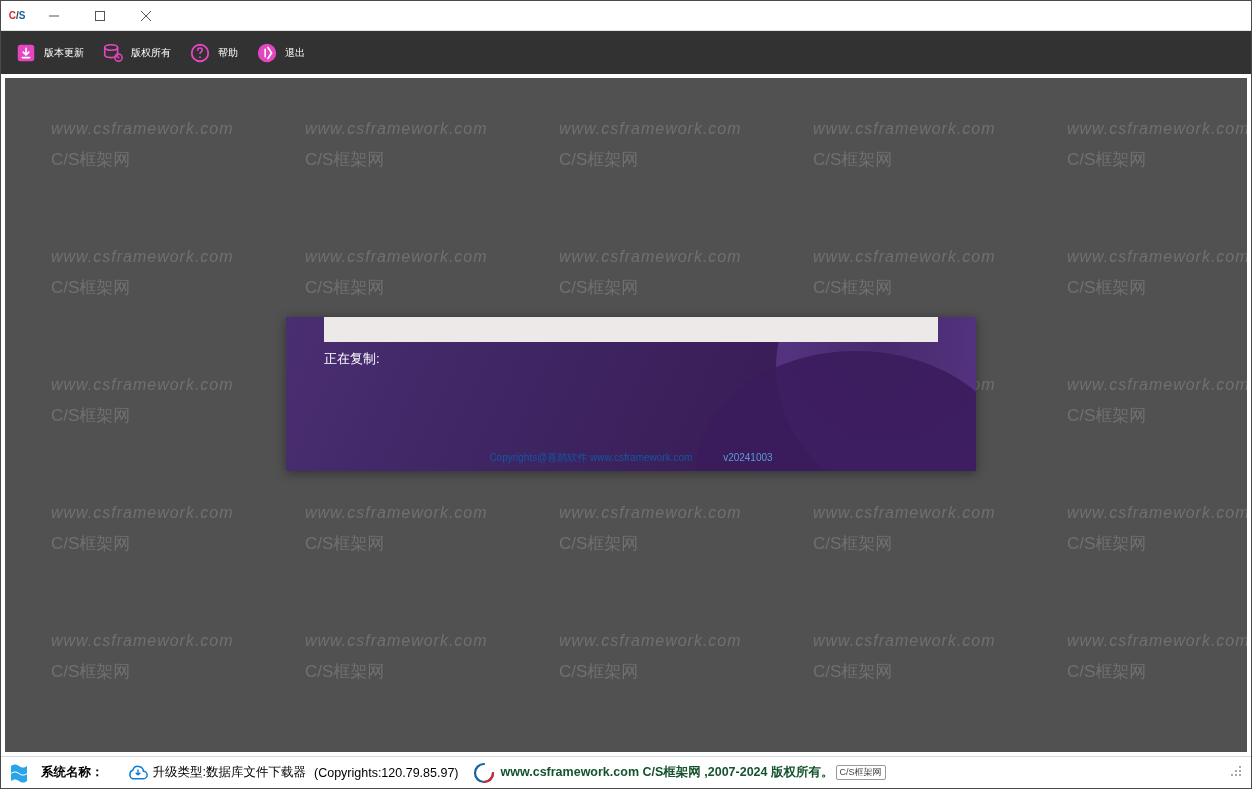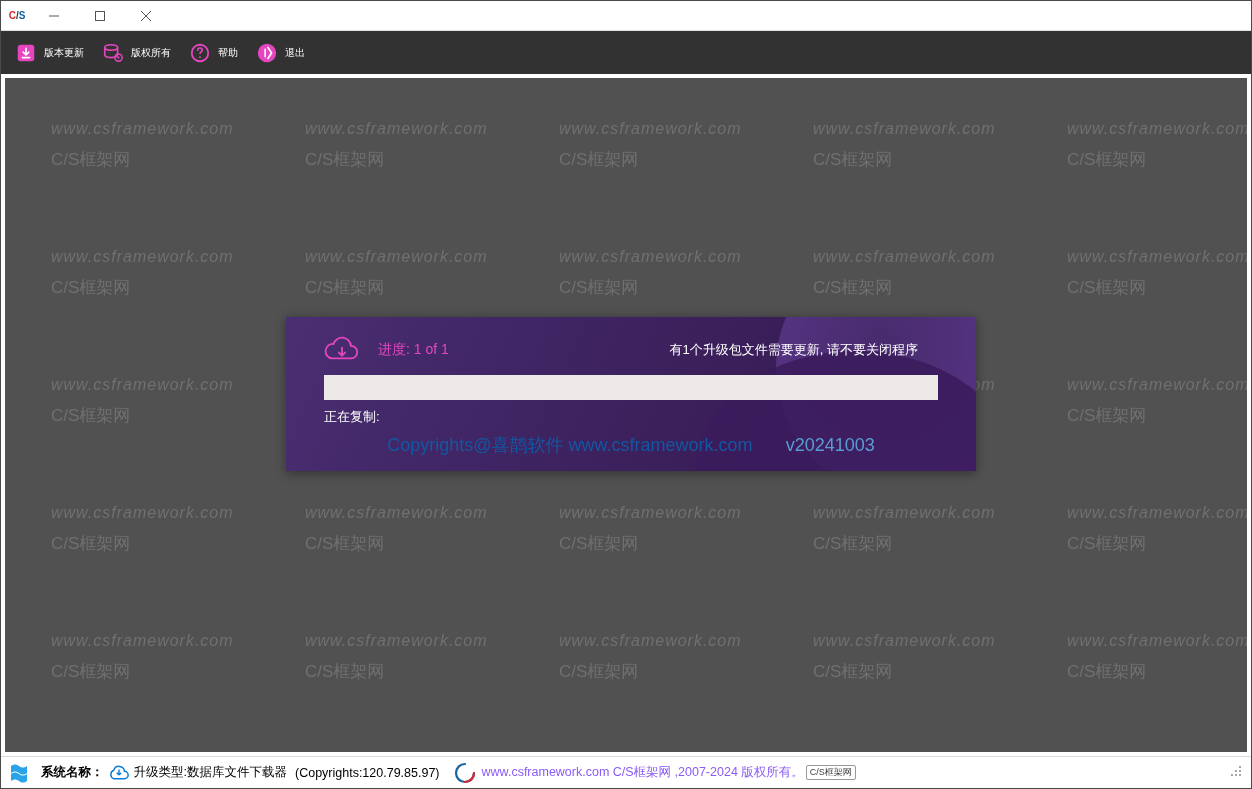--- a/index.html
+++ b/index.html
@@ -26,31 +26,31 @@
     .dialog { position: absolute; left: 281px; top: 239px; width: 690px; height: 154px; background: linear-gradient(115deg, #4a2e72 0%, #3f2563 35%, #33164d 100%); overflow: hidden; box-shadow: 0 2px 10px rgba(0,0,0,.4); }
     .dialog::before { content: ""; position: absolute; right: -60px; top: -80px; width: 260px; height: 260px; border-radius: 50%; background: radial-gradient(circle at 40% 40%, #4a2e72 0%, #6b3fa0 100%); opacity: .85; }
     .dialog::after { content: ""; position: absolute; right: -40px; bottom: -120px; width: 320px; height: 240px; border-radius: 50%; background: #3b1c5c; opacity: .9; }
     .dialog > * { position: relative; z-index: 2; }
     .dialog-row1 { display: flex; align-items: center; padding: 18px 38px 10px; }
     .cloud-icon { width: 36px; height: 30px; color: #e546c0; margin-right: 18px; }
     .progress-label { color: #e546c0; font-size: 14px; }
     .status-msg { color: #fff; font-size: 13px; margin-left: auto; margin-right: 20px; }
     .progressbar { margin: 0 38px; height: 25px; background: #ece9e8; }
     .copying { color: #fff; font-size: 13px; padding: 8px 38px 0; }
-    .dialog-footer { position: absolute; bottom: 14px; left: 0; right: 0; text-align: center; font-size: 18px; }
+    .dialog-footer { position: absolute; bottom: 6px; left: 0; right: 0; text-align: center; font-size: 10px; }
     .copyright { color: #1257a3; display: inline-block; }
     .build { color: #5b9bd5; margin-left: 28px; display: inline-block; }
     
     .statusbar { position: absolute; left: 0; right: 0; bottom: 0; height: 32px; background: #fff; display: flex; align-items: center; padding: 0 8px; font-size: 12.5px; color: #000; border-top: 1px solid #d8d8d8; }
     .sb-flag { width: 26px; height: 22px; margin-right: 6px; }
-    .sb-label { margin-right: 4px; font-weight: bold; }
+    .sb-label { margin-right: 23px; font-weight: bold; }
     .sb-cloud { width: 22px; height: 18px; color: #0b7dd6; margin-right: 4px; }
     .sb-text { margin-right: 8px; }
     .sb-logo { width: 22px; height: 22px; margin: 0 6px; display: inline-flex; align-items: center; justify-content: center; font-size: 11px; font-weight: bold; color: #1464a0; }
-    .sb-link { color: #8b5cf6; }
+    .sb-link { color: #14532d; font-weight: bold; }
     .sb-badge { font-size: 9px; color: #444; margin-left: 2px; border: 1px solid #999; padding: 0 3px; border-radius: 2px; }
     .sb-grip { margin-left: auto; color: #888; }
   </style>
 </head>
 <body>
 
 <div class="titlebar">
   <span class="titlebar-icon">
       <span class="c">C</span>
       <span class="slash">/</span>
@@ -214,30 +214,20 @@
     <div class="watermark" style="left: 300px; top: 42px;">
       <span class="wm-url">www.csframework.com</span>
       <span class="wm-label">C/S框架网</span>
     </div>
     <div class="watermark" style="left: 46px; top: 42px;">
       <span class="wm-url">www.csframework.com</span>
       <span class="wm-label">C/S框架网</span>
     </div>
 
   <div class="dialog">
-    <div class="dialog-row1">
-      <span class="cloud-icon">
-        <svg viewBox="0 0 40 32">
-            <path d="M30 12a10 10 0 00-19.5-2A8 8 0 009 26h21a7 7 0 000-14z" fill="none" stroke="currentColor" stroke-width="2"></path>
-            <path d="M20 14v9m0 0l-3.5-3.5M20 23l3.5-3.5" stroke="currentColor" stroke-width="2" fill="none" stroke-linecap="round"></path>
-          </svg>
-      </span>
-      <span class="progress-label">进度: 1 of 1</span>
-      <span class="status-msg">有1个升级包文件需要更新, 请不要关闭程序</span>
-    </div>
     <div class="progressbar"></div>
     <div class="copying">正在复制:</div>
     <div class="dialog-footer">
       <span class="copyright">Copyrights@喜鹊软件 www.csframework.com</span>
       <span class="build">v20241003</span>
     </div>
   </div>
 </div>
 
 <div class="statusbar">

